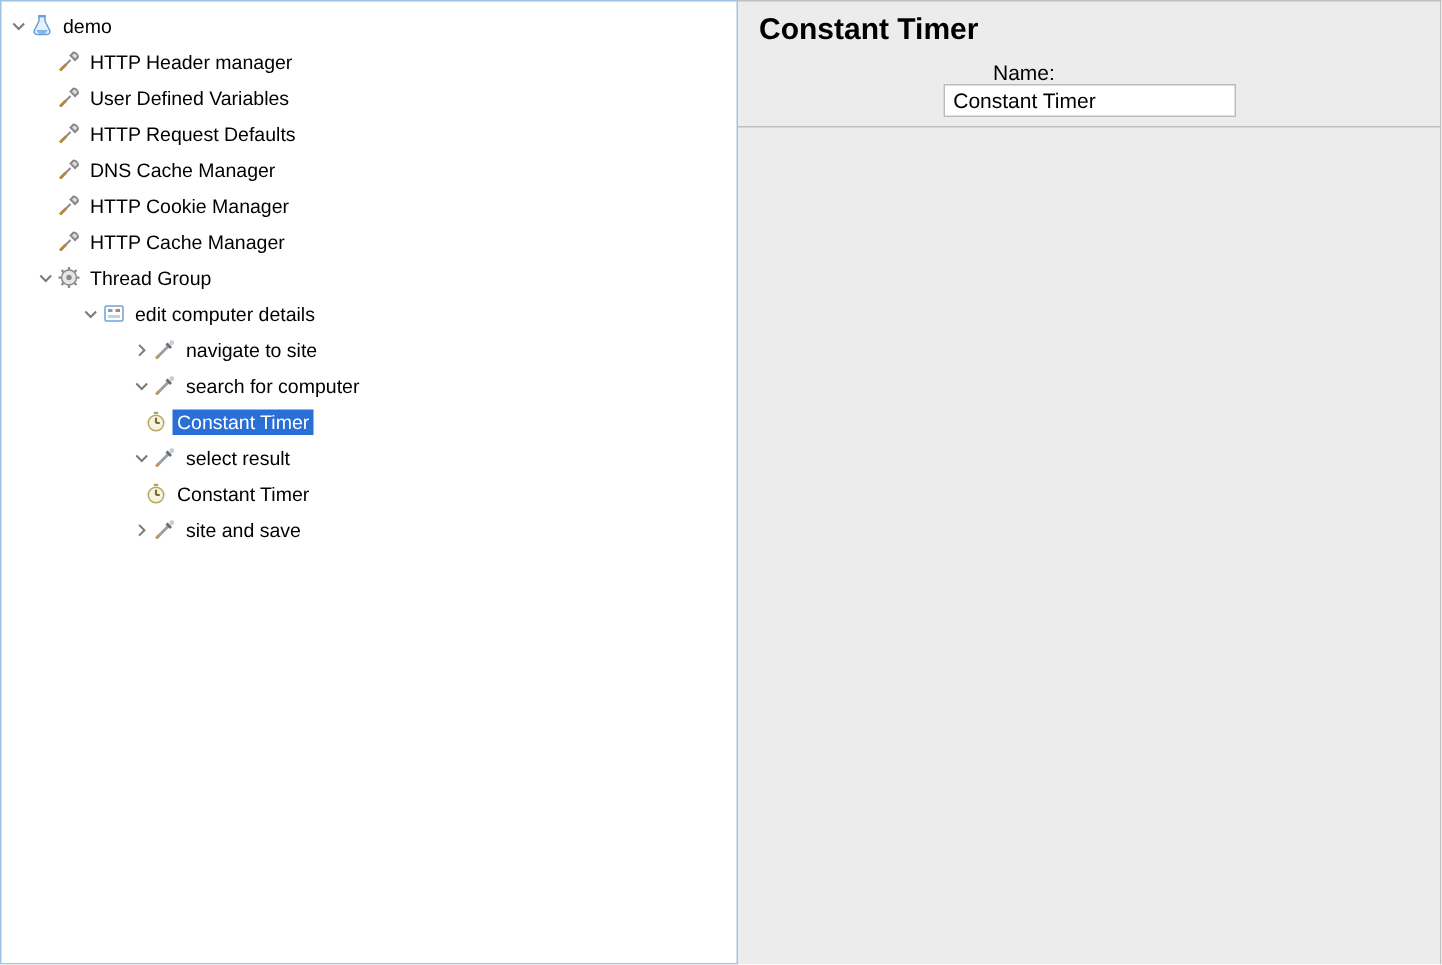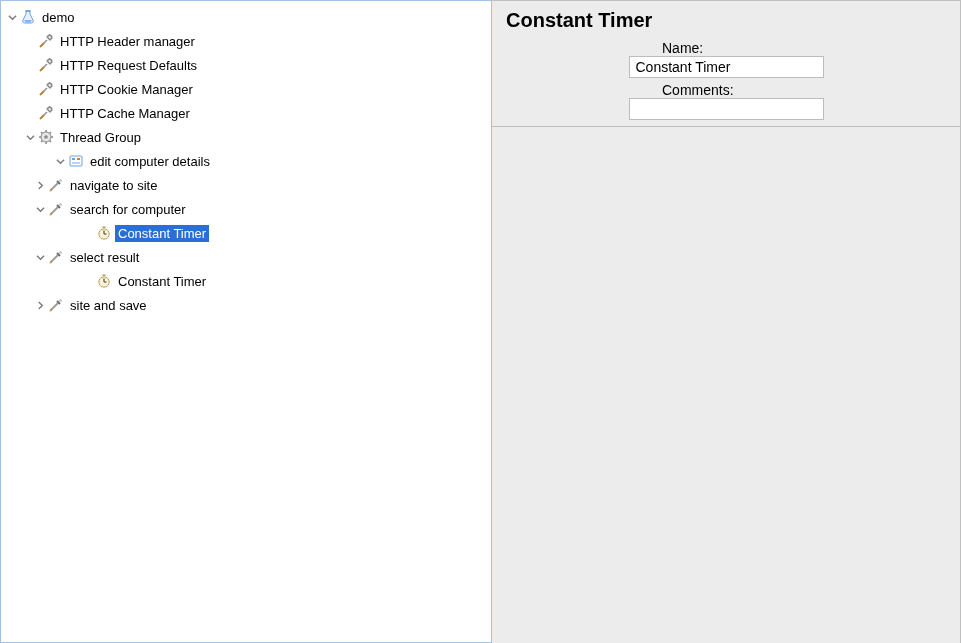--- a/index.html
+++ b/index.html
@@ -102,21 +102,21 @@
   }
   .label {
     padding: 1px 3px;
   }
   .selected .label {
     background: #2a6fd6;
     color: #fff;
   }
   .indent-1 { padding-left: 22px; text-align: right; }
   .indent-2 { padding-left: 52px; }
-  .indent-3 { padding-left: 32px; }
+  .indent-3 { padding-left: 58px; margin-left: 28px; }
   .indent-5 { padding-left: 94px; }
 
 </style>
 </head>
 <body>
 
 <div class="container">
   <div class="tree-panel">
     <ul class="tree">
       <li>
@@ -150,21 +150,45 @@
             </li>
           <li>
               <div class="row indent-1">
             <span class="twisty spacer">•</span>
             <span class="icon">
               <svg width="16" height="16" viewBox="0 0 16 16">
                     <path d="M3 13l6-6m2-5a3 3 0 0 1 3 3l-2 2-3-3 2-2z" stroke="#888" stroke-width="1.3" fill="#ddd"></path>
                     <path d="M2 14l4-4" stroke="#b58a3e" stroke-width="2"></path>
                   </svg>
             </span>
+            <span class="label">User Defined Variables</span>
+          </div>
+            </li>
+          <li>
+              <div class="row indent-1">
+            <span class="twisty spacer">•</span>
+            <span class="icon">
+              <svg width="16" height="16" viewBox="0 0 16 16">
+                    <path d="M3 13l6-6m2-5a3 3 0 0 1 3 3l-2 2-3-3 2-2z" stroke="#888" stroke-width="1.3" fill="#ddd"></path>
+                    <path d="M2 14l4-4" stroke="#b58a3e" stroke-width="2"></path>
+                  </svg>
+            </span>
             <span class="label">HTTP Request Defaults</span>
+          </div>
+            </li>
+          <li>
+              <div class="row indent-1">
+            <span class="twisty spacer">•</span>
+            <span class="icon">
+              <svg width="16" height="16" viewBox="0 0 16 16">
+                    <path d="M3 13l6-6m2-5a3 3 0 0 1 3 3l-2 2-3-3 2-2z" stroke="#888" stroke-width="1.3" fill="#ddd"></path>
+                    <path d="M2 14l4-4" stroke="#b58a3e" stroke-width="2"></path>
+                  </svg>
+            </span>
+            <span class="label">DNS Cache Manager</span>
           </div>
             </li>
           <li>
               <div class="row indent-1">
             <span class="twisty spacer">•</span>
             <span class="icon">
               <svg width="16" height="16" viewBox="0 0 16 16">
                     <path d="M3 13l6-6m2-5a3 3 0 0 1 3 3l-2 2-3-3 2-2z" stroke="#888" stroke-width="1.3" fill="#ddd"></path>
                     <path d="M2 14l4-4" stroke="#b58a3e" stroke-width="2"></path>
                   </svg>
@@ -338,21 +362,17 @@
       </li>
     </ul>
   </div>
 
   <div class="details-panel">
     <div class="details-title">Constant Timer</div>
     <div class="form-row">
       <span class="form-label">Name:</span>
       <input class="form-input" type="text" value="Constant Timer" style="">
     </div>
-    <div class="form-row">
-      <span class="form-label">Comments:</span>
-      <input class="form-input" type="text" value="" style="">
-    </div>
     <hr class="hr">
     <div class="form-row">
     </div>
   </div>
 </div>
 
 </body></html>

